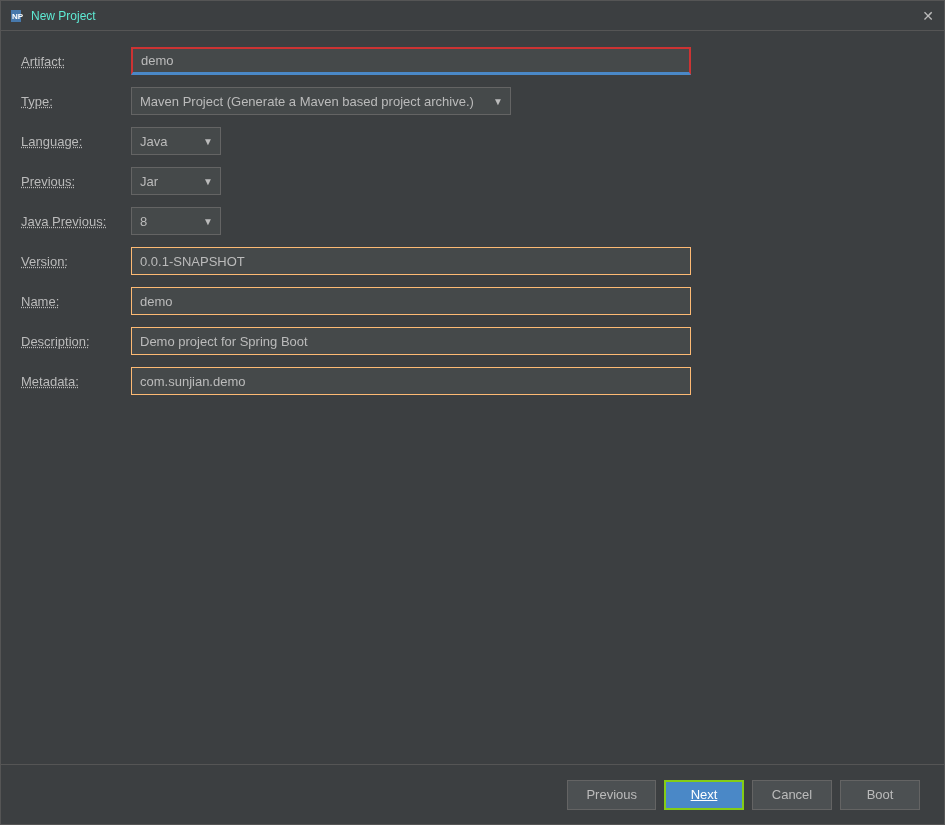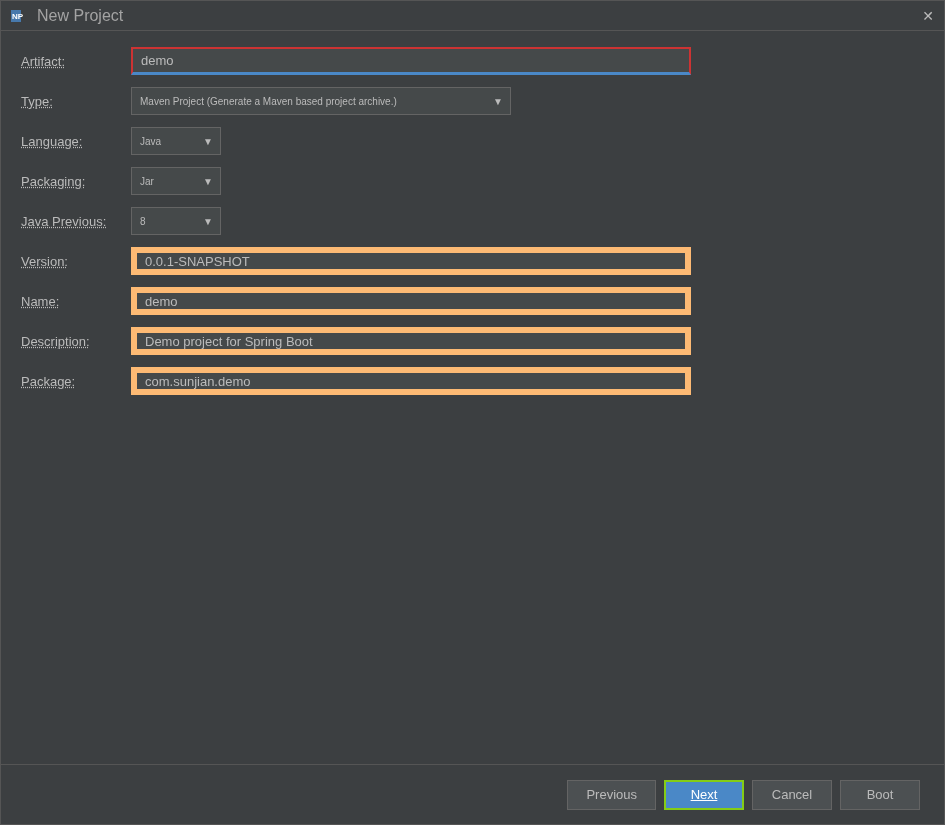--- a/index.html
+++ b/index.html
@@ -46,23 +46,22 @@
       justify-content: center;
     }
 
     .title-bar-icon svg {
       width: 14px;
       height: 14px;
     }
 
     .title-bar-text {
       flex: 1;
-      color: #a3a3a3;
-      font-size: 16px;
-      margin-left: 6px;
+      color: #5eead4;
+      font-size: 12px;
     }
 
     .title-bar-close {
       width: 16px;
       height: 16px;
       display: flex;
       align-items: center;
       justify-content: center;
       cursor: pointer;
       color: #bbbbbb;
@@ -99,39 +98,39 @@
     }
 
     .form-control {
       flex: 1;
       max-width: 560px;
     }
 
     .text-input {
       width: 100%;
       background: #45494a;
-      border: 6px solid #fdba74;
+      border: 1px solid #fdba74;
       color: #bbbbbb;
       padding: 4px 8px;
       font-size: 13px;
       height: 28px;
       outline: none;
     }
 
     .select-wrap {
       position: relative;
       display: inline-block;
     }
 
     .select-wrap select {
       background: #45494a;
       border: 1px solid #646464;
       color: #bbbbbb;
       padding: 4px 28px 4px 8px;
-      font-size: 10px;
+      font-size: 13px;
       height: 28px;
       appearance: none;
       -webkit-appearance: none;
       cursor: pointer;
       outline: none;
       min-width: 80px;
     }
 
     .select-wrap .arrow {
       position: absolute;
@@ -252,21 +251,21 @@
             <option>Java</option>
             <option>Kotlin</option>
             <option>Groovy</option>
           </select>
           <span class="arrow">▼</span>
         </div>
       </div>
     </div>
 
     <div class="form-row">
-      <label class="form-label">Packaging:</label>
+      <label class="form-label">Previous:</label>
       <div class="form-control">
         <div class="select-wrap select-small">
           <select>
             <option>Jar</option>
             <option>War</option>
           </select>
           <span class="arrow">▼</span>
         </div>
       </div>
     </div>
@@ -301,21 +300,21 @@
     </div>
 
     <div class="form-row">
       <label class="form-label">Description:</label>
       <div class="form-control">
         <input type="text" class="text-input" value="Demo project for Spring Boot" style="">
       </div>
     </div>
 
     <div class="form-row">
-      <label class="form-label">Package:</label>
+      <label class="form-label">Metadata:</label>
       <div class="form-control">
         <input type="text" class="text-input" value="com.sunjian.demo" style="">
       </div>
     </div>
 
   </div>
 
   <div class="footer">
     <button class="btn">Previous</button>
     <button class="btn btn-primary" style="border: 2px solid #84cc16; text-decoration: underline;">Next</button>

